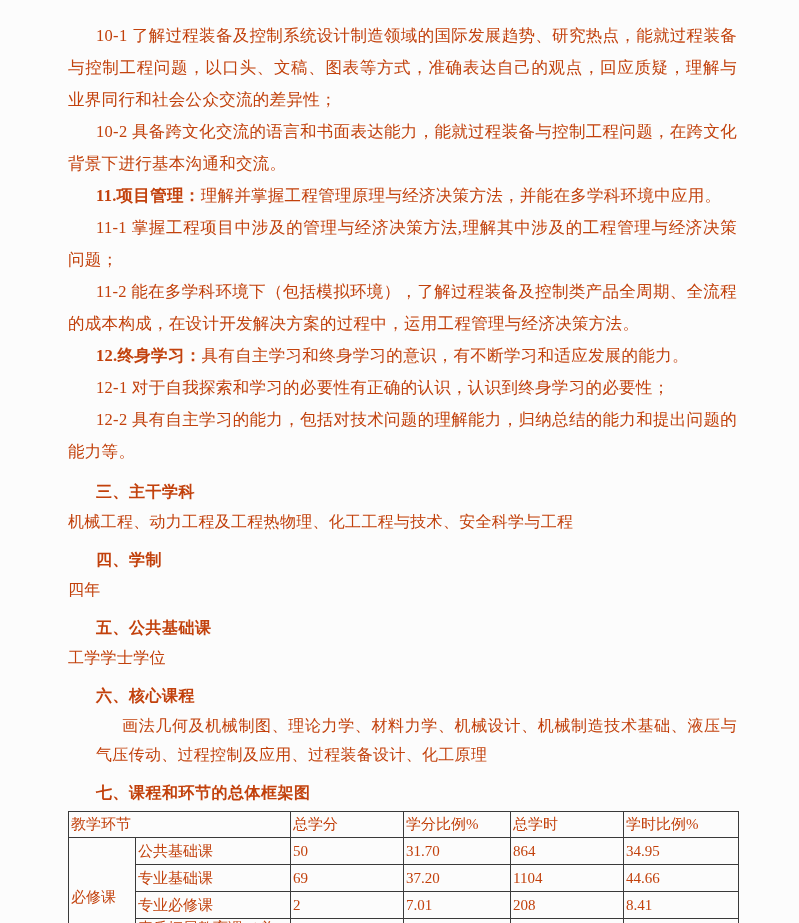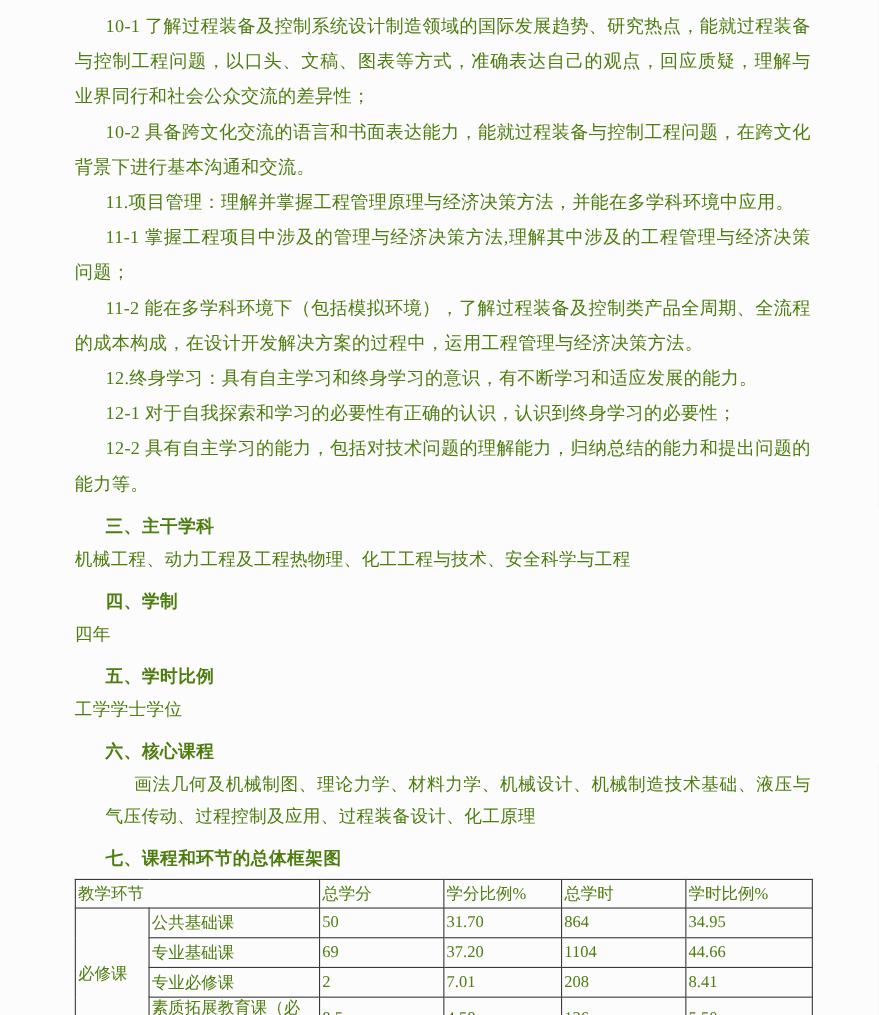--- a/index.html
+++ b/index.html
@@ -3,33 +3,33 @@
 <meta charset="utf-8">
 <style>
   * { margin: 0; padding: 0; box-sizing: border-box; }
   html, body { background: #e8e8e8; }
   .page {
     position: relative;
     width: 799px;
     height: 923px;
     margin: 0 auto;
     background: #fcfcfc;
-    color: #4d7c0f;
+    color: #c2410c;
     font-family: "Liberation Serif", "DejaVu Serif", serif;
     overflow: hidden;
-    padding: 8px 62px 0 68px;
+    padding: 20px 62px 0 68px;
   }
   .para {
     font-size: 16.5px;
     line-height: 32px;
     text-align: justify;
     text-indent: 28px;
     letter-spacing: 0.3px;
   }
-  .para b { font-weight: 400; }
+  .para b { font-weight: 700; }
   .heading {
     font-family: "Liberation Sans", "DejaVu Sans", sans-serif;
     font-weight: 700;
     font-size: 16px;
     line-height: 30px;
     margin-top: 9px;
     text-indent: 28px;
     letter-spacing: 0.5px;
   }
   .sec-body {
@@ -84,21 +84,21 @@
   <p class="para"><b></b><span>12-1 对于自我探索和学习的必要性有正确的认识，认识到终身学习的必要性；</span></p>
 
   <p class="para"><b></b><span>12-2 具有自主学习的能力，包括对技术问题的理解能力，归纳总结的能力和提出问题的能力等。</span></p>
 
   <h3 class="heading">三、主干学科</h3>
   <p class="sec-body">机械工程、动力工程及工程热物理、化工工程与技术、安全科学与工程</p>
 
   <h3 class="heading">四、学制</h3>
   <p class="sec-body">四年</p>
 
-  <h3 class="heading">五、学时比例</h3>
+  <h3 class="heading">五、公共基础课</h3>
   <p class="sec-body">工学学士学位</p>
 
   <h3 class="heading">六、核心课程</h3>
   <p class="sec-body indent-first">画法几何及机械制图、理论力学、材料力学、机械设计、机械制造技术基础、液压与气压传动、过程控制及应用、过程装备设计、化工原理</p>
 
   <h3 class="heading">七、课程和环节的总体框架图</h3>
 
   <table class="framework">
     <colgroup>
       <col class="col-group">

